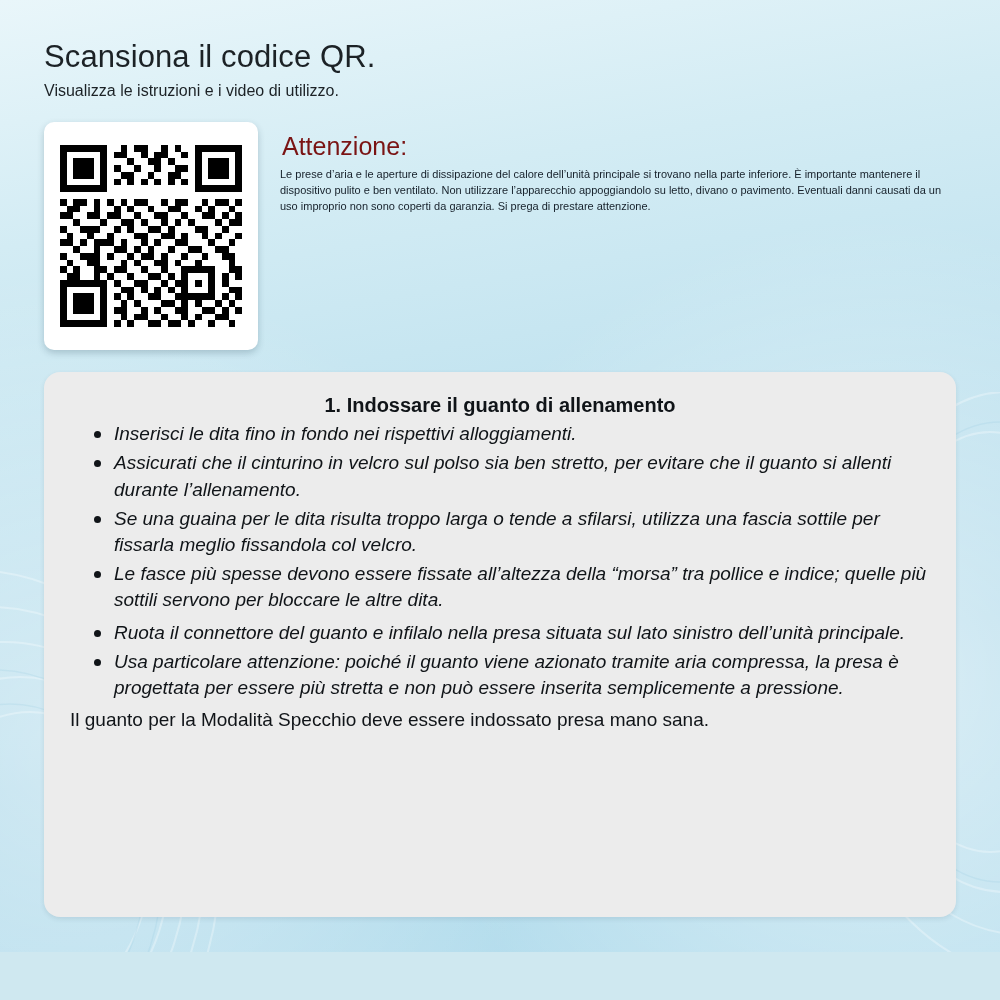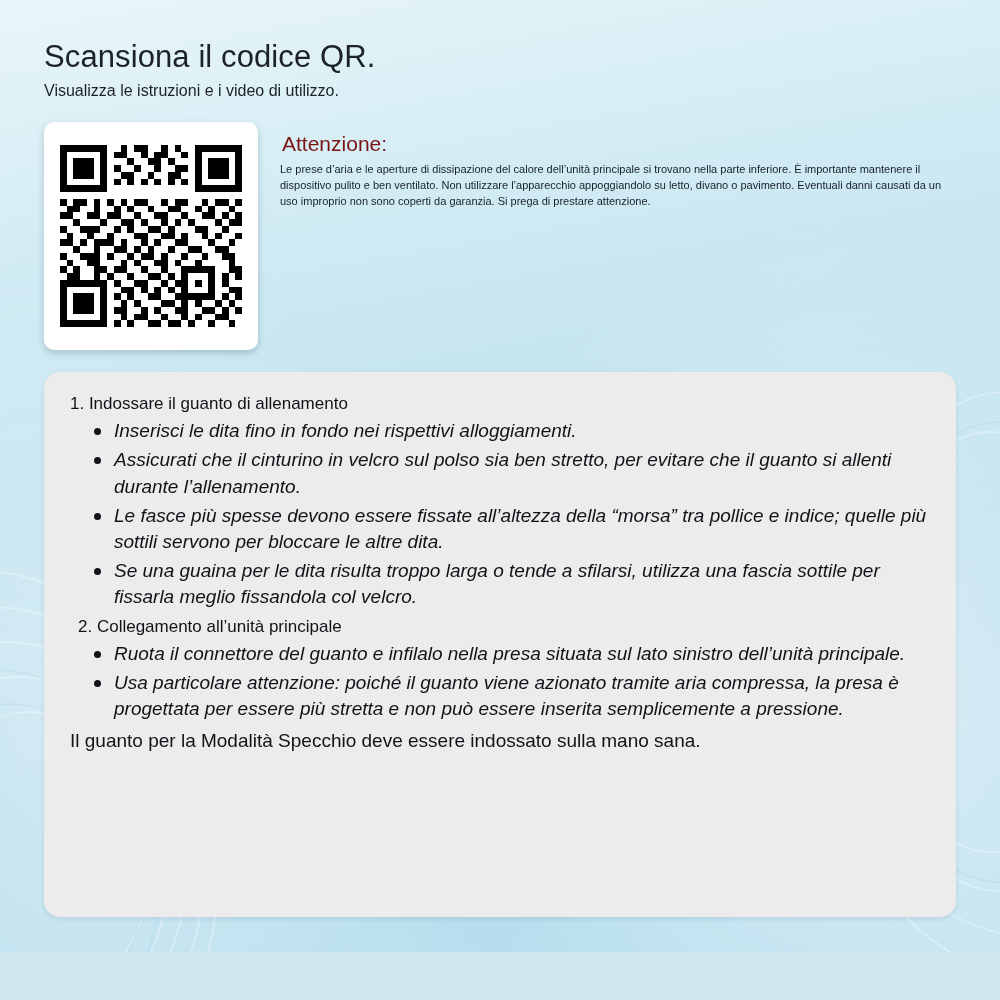--- a/index.html
+++ b/index.html
@@ -73,21 +73,21 @@
     box-sizing: border-box;
     flex: 0 0 auto;
   }
   .qr-card svg { display: block; width: 100%; height: 100%; }
 
   .warn-block {
     flex: 1 1 auto;
     padding-top: 10px;
   }
   .warn-title {
-    font-size: 21px;
+    font-size: 25px;
     color: #7a1414;
     margin: 0 0 6px 2px;
     font-weight: 400;
   }
   .warn-text {
     font-size: 11px;
     line-height: 1.45;
     color: #16202a;
     margin: 0;
     max-width: 670px;
@@ -99,24 +99,25 @@
     margin: 22px 44px 0 44px;
     background: #ececec;
     border-radius: 16px;
     padding: 22px 26px 26px 26px;
     box-sizing: border-box;
     min-height: 545px;
     box-shadow: 0 2px 5px rgba(20,50,70,0.10);
   }
 
   .step-head {
-    font-size: 17px;
-    font-weight: normal;
+    font-size: 20px;
+    font-weight: bold;
     color: #101418;
     margin: 0 0 4px 0;
+    text-align: center;
   }
   .step-head.indent { padding-left: 8px; }
 
   ul.bullets {
     list-style: none;
     margin: 0 0 6px 0;
     padding: 0 0 0 18px;
   }
   ul.bullets li {
     position: relative;
@@ -385,32 +386,31 @@
     </div>
   </div>
 
   <div class="panel">
 
     <div>
       <div class="step-head">1. Indossare il guanto di allenamento</div>
       <ul class="bullets">
         <li>Inserisci le dita fino in fondo nei rispettivi alloggiamenti.</li>
         <li>Assicurati che il cinturino in velcro sul polso sia ben stretto, per evitare che il guanto si allenti durante l’allenamento.</li>
+        <li>Se una guaina per le dita risulta troppo larga o tende a sfilarsi, utilizza una fascia sottile per fissarla meglio fissandola col velcro.</li>
         <li>Le fasce più spesse devono essere fissate all’altezza della “morsa” tra pollice e indice; quelle più sottili servono per bloccare le altre dita.</li>
-        <li>Se una guaina per le dita risulta troppo larga o tende a sfilarsi, utilizza una fascia sottile per fissarla meglio fissandola col velcro.</li>
       </ul>
     </div>
 
     <div>
-      <div class="step-head indent">2. Collegamento all’unità principale</div>
       <ul class="bullets">
         <li>Ruota il connettore del guanto e infilalo nella presa situata sul lato sinistro dell’unità principale.</li>
         <li>Usa particolare attenzione: poiché il guanto viene azionato tramite aria compressa, la presa è progettata per essere più stretta e non può essere inserita semplicemente a pressione.</li>
       </ul>
     </div>
 
     <div>
-      <p class="plain-line">Il guanto per la Modalità Specchio deve essere indossato sulla mano sana.</p>
+      <p class="plain-line">Il guanto per la Modalità Specchio deve essere indossato presa mano sana.</p>
     </div>
 
   </div>
 
 </div>
 
 </body></html>

